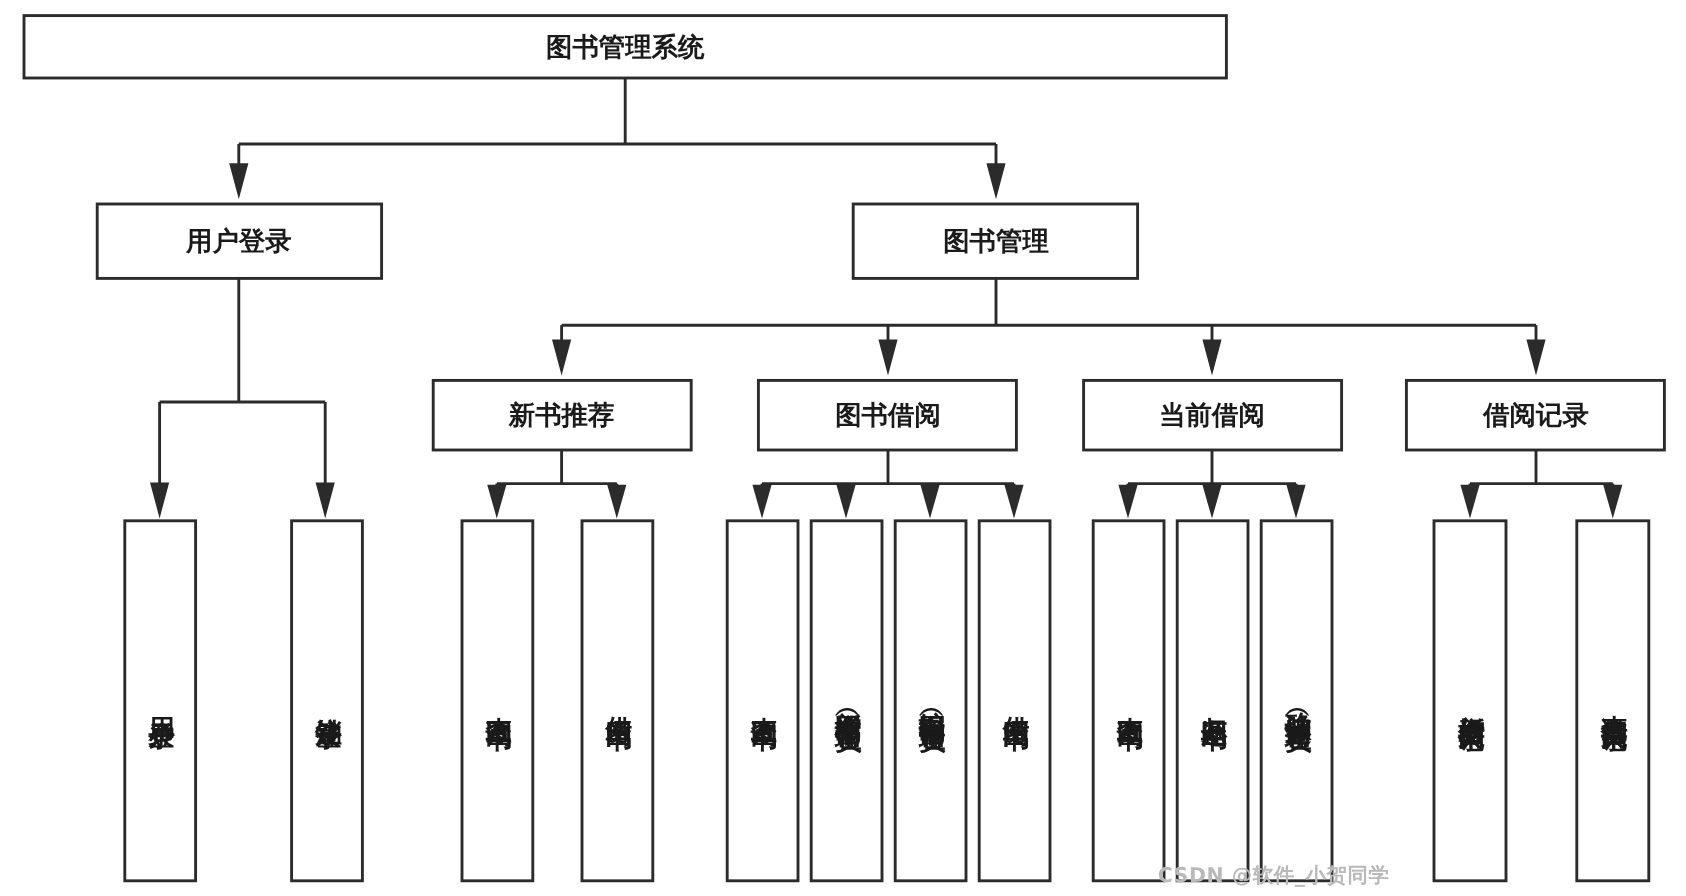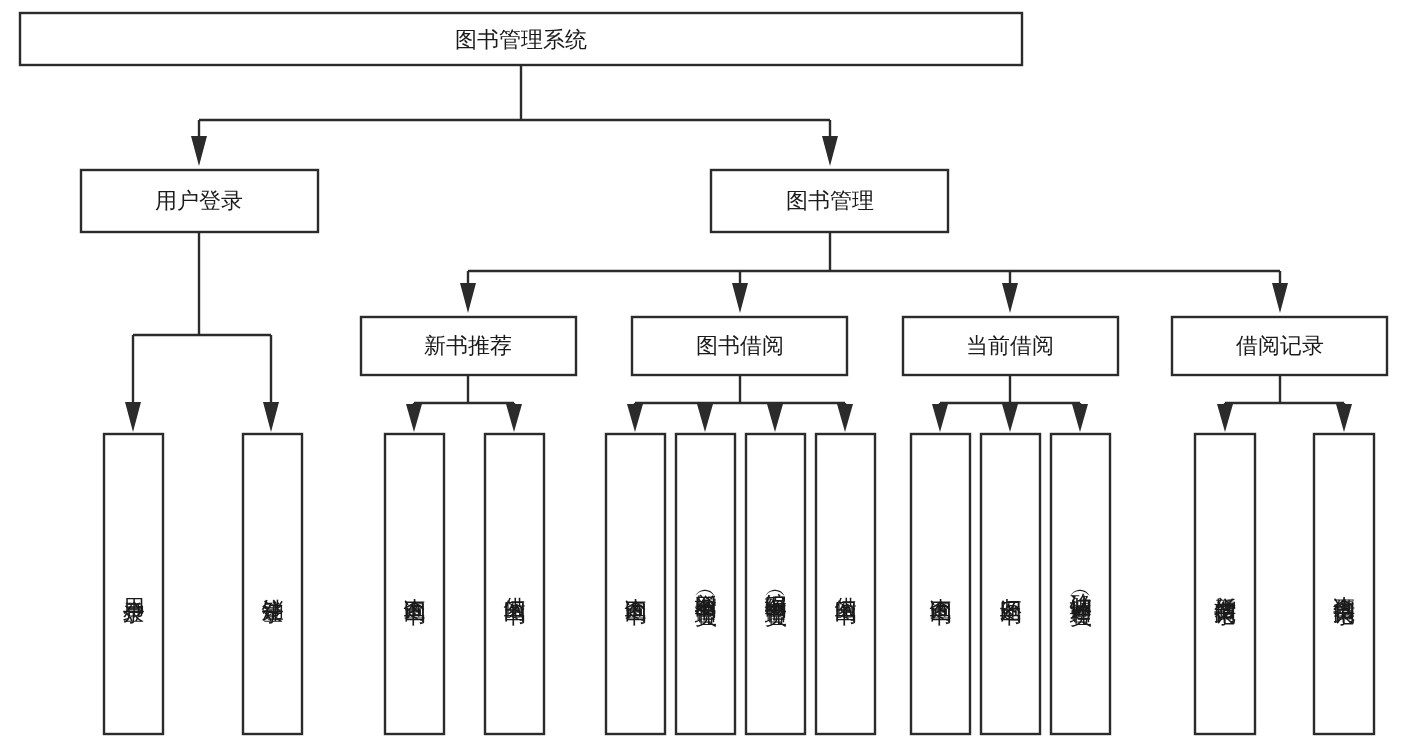--- a/index.html
+++ b/index.html
@@ -11,20 +11,21 @@
     width: 1405px;
     height: 747px;
     font-family: "DejaVu Sans", "Liberation Sans", sans-serif;
     overflow: hidden;
   }
   #diagram-root {
     position: relative;
     width: 1164px;
     height: 747px;
     background: #ffffff;
+    font-weight: bold;
   }
   svg#flow-svg {
     position: absolute;
     left: 0;
     top: 0;
     width: 1405px;
     height: 747px;
   }
   .node-box {
     fill: #ffffff;
@@ -250,13 +251,14 @@
     <span class="v-label">确认归还（管理员）</span>
   </div>
 
   <div class="v-label-wrap" style="left:1195px; top:434px; width:60px; height:300px;">
     <span class="v-label">新增借阅记录</span>
   </div>
   <div class="v-label-wrap" style="left:1314px; top:434px; width:60px; height:300px;">
     <span class="v-label">查询借阅记录</span>
   </div>
 
+  <div id="watermark">CSDN @软件_小贺同学</div>
 </div>
 
 </body></html>

